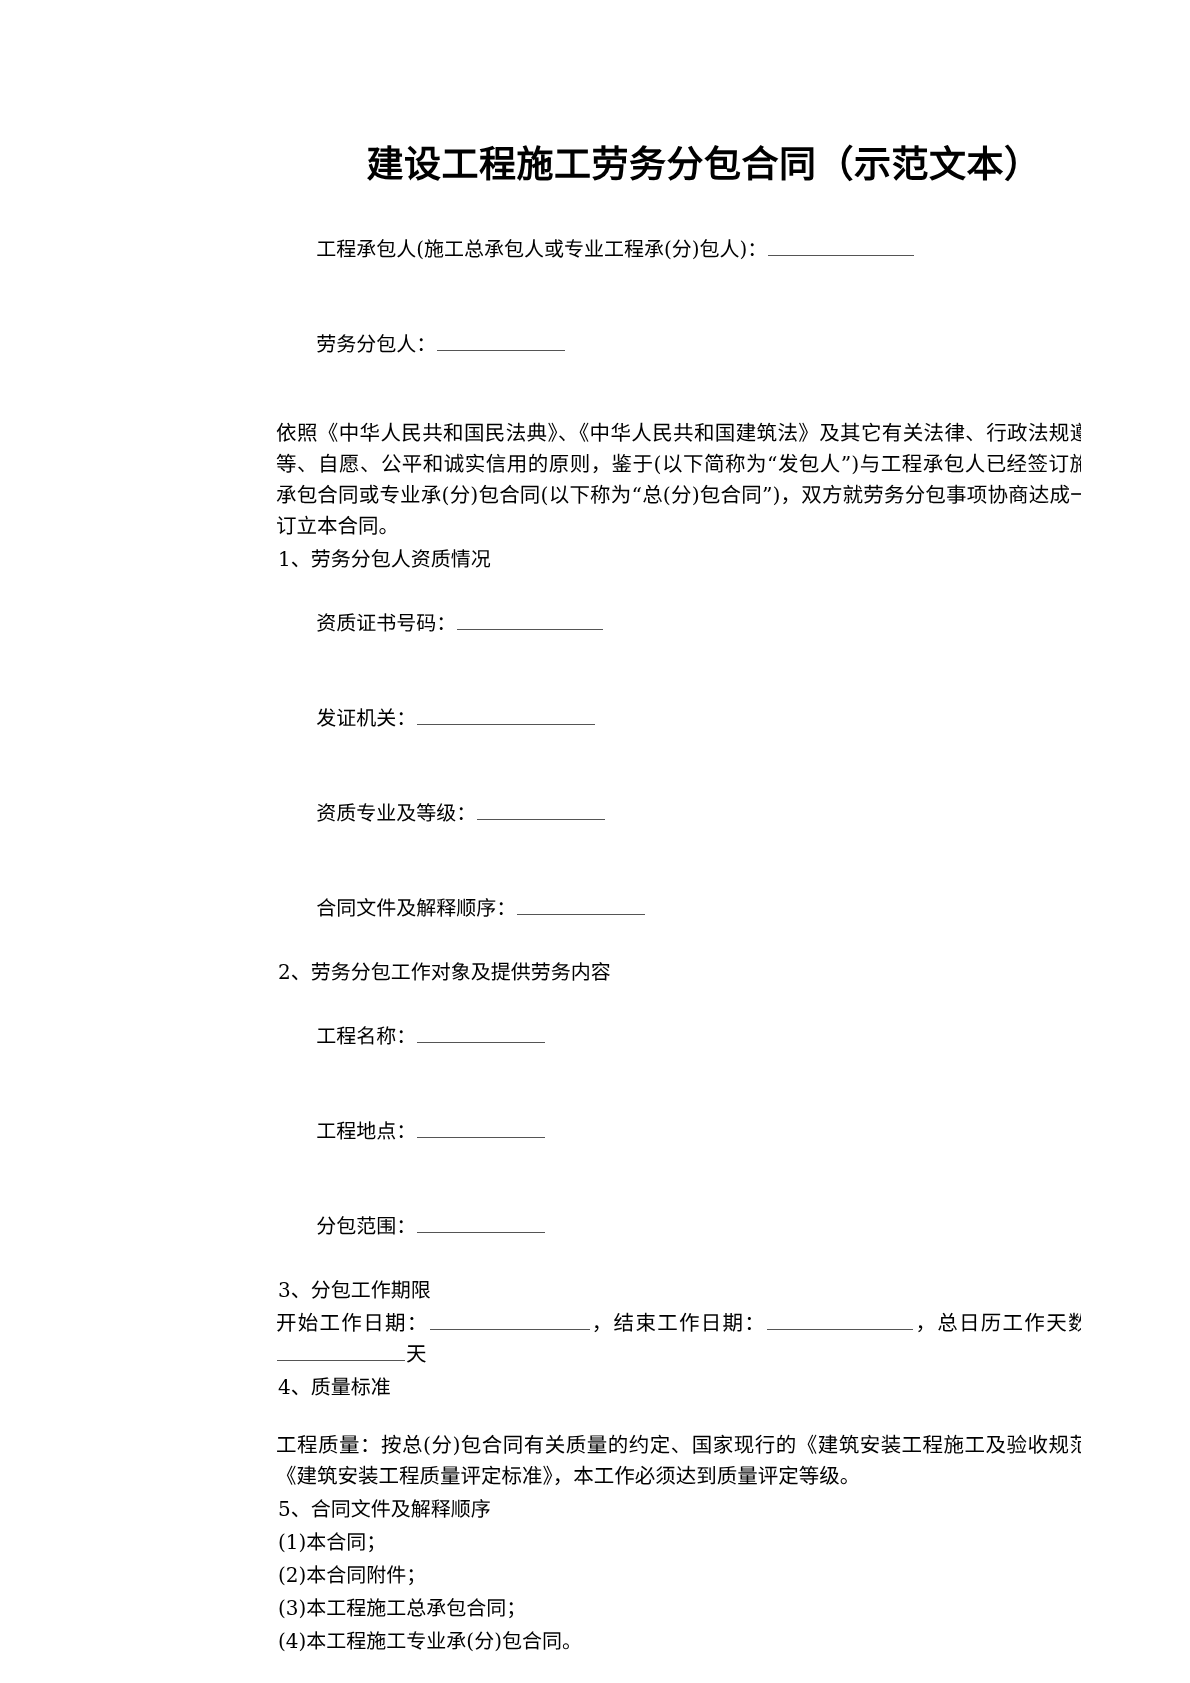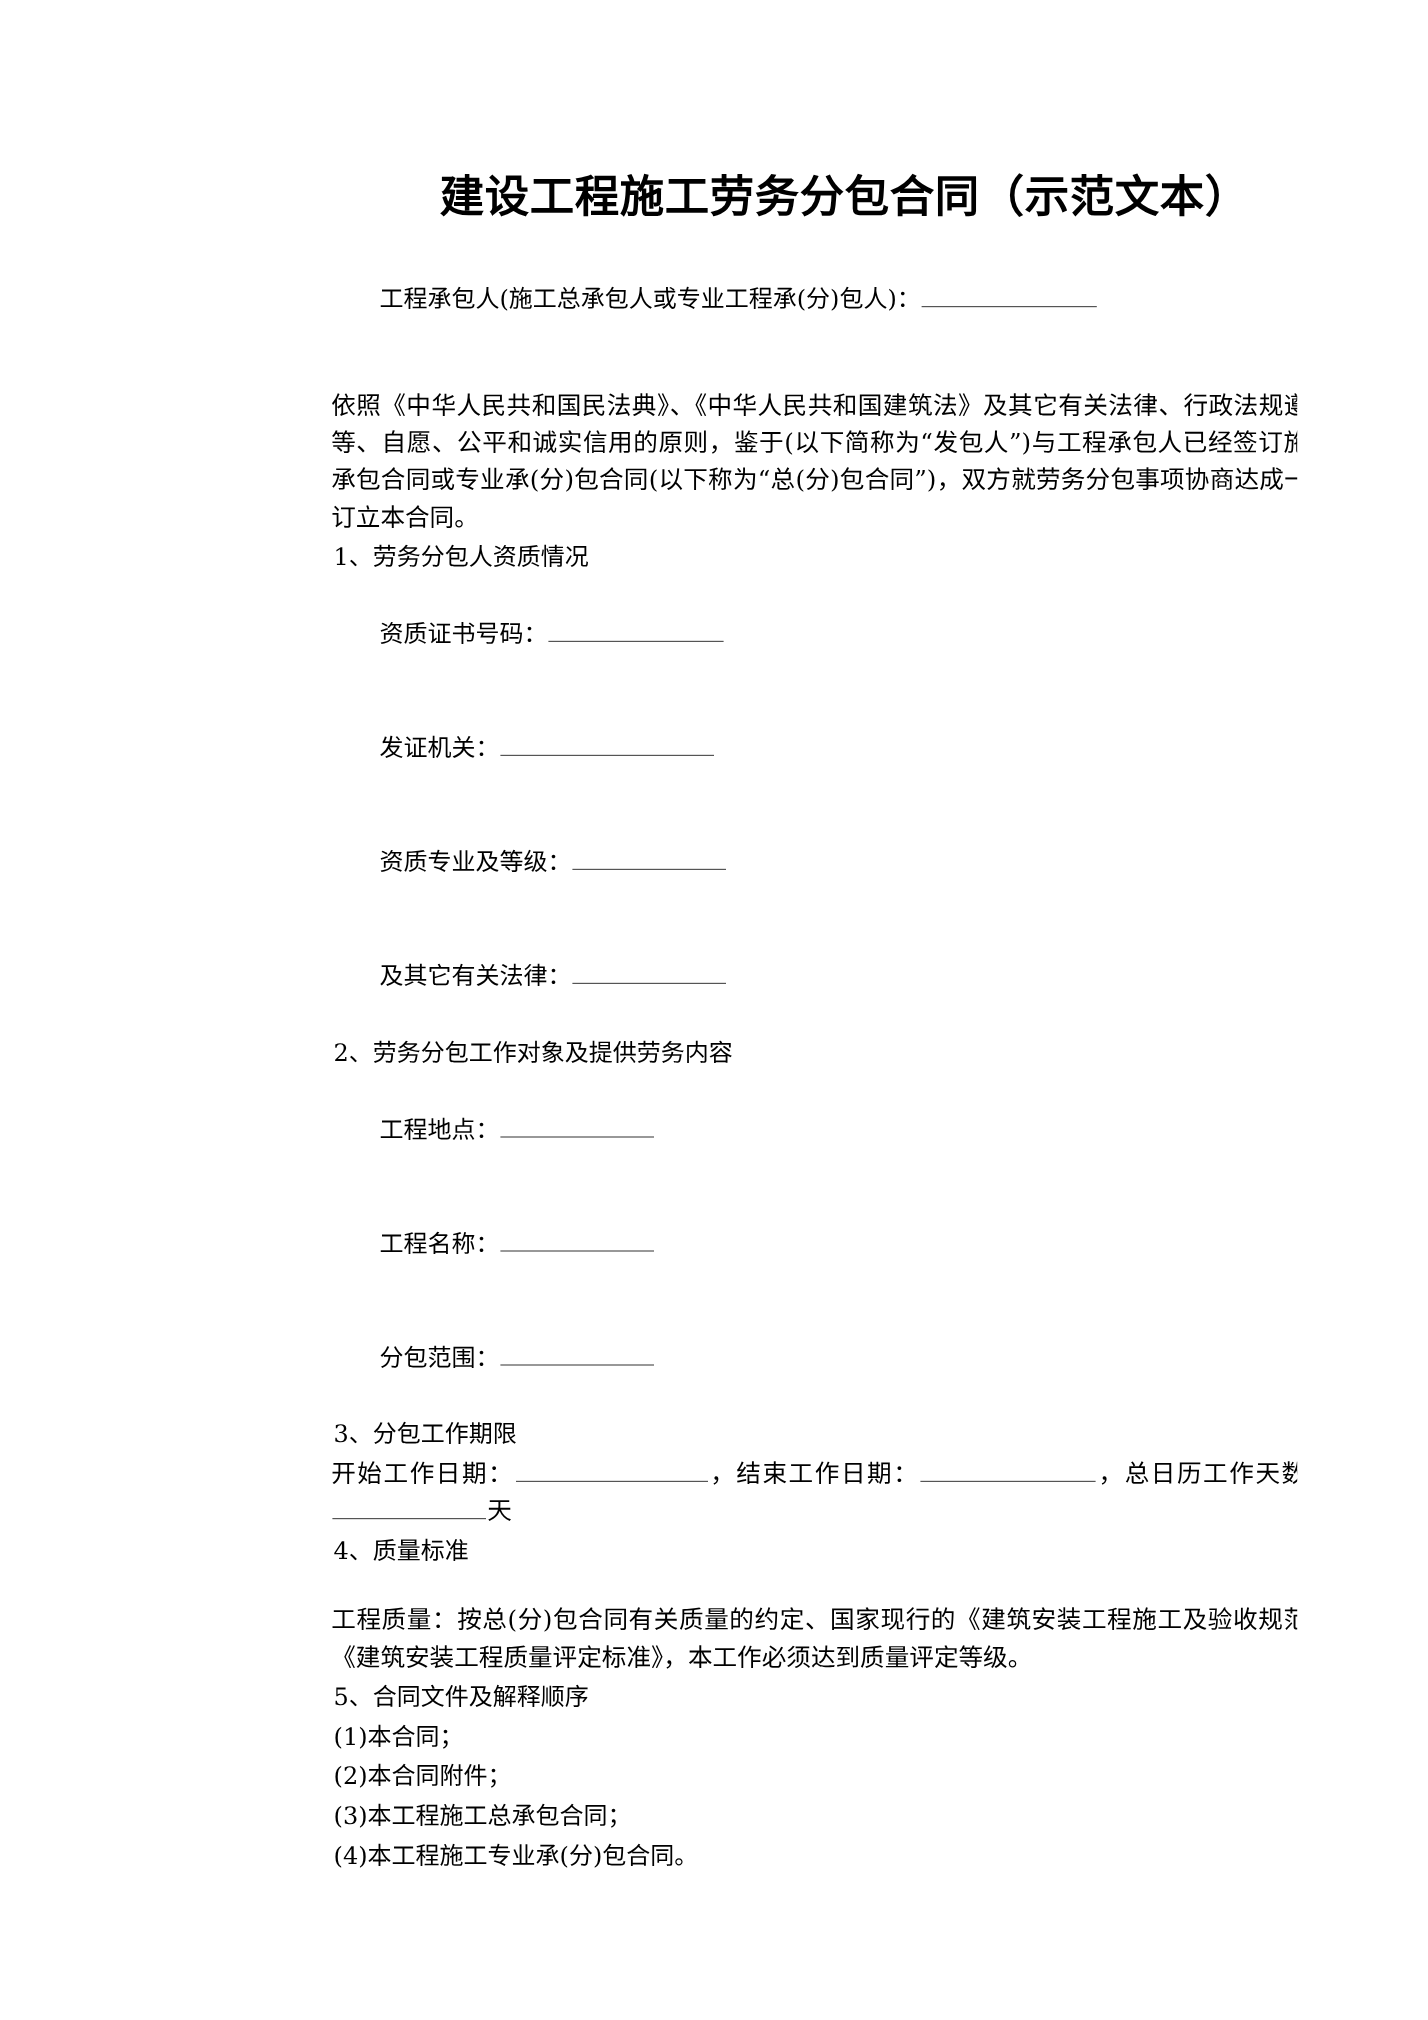--- a/index.html
+++ b/index.html
@@ -73,45 +73,48 @@
 
 <div class="page">
   <div class="content">
 
     <h1 class="doc-title">建设工程施工劳务分包合同（示范文本）</h1>
 
     <p class="line">
       <span>工程承包人(施工总承包人或专业工程承(分)包人)：</span><span class="fill fill-l"></span>
     </p>
 
+    <p class="line">
+      <span>劳务分包人：</span><span class="fill fill-m"></span>
+    </p>
 
     <p class="para para-last-line-left">依照《中华人民共和国民法典》、《中华人民共和国建筑法》及其它有关法律、行政法规遵循平等、自愿、公平和诚实信用的原则，鉴于(以下简称为“发包人”)与工程承包人已经签订施工总承包合同或专业承(分)包合同(以下称为“总(分)包合同”)，双方就劳务分包事项协商达成一致，订立本合同。</p>
 
     <p class="line">1、劳务分包人资质情况</p>
 
     <p class="line">
       <span>资质证书号码：</span><span class="fill fill-l"></span>
     </p>
     <p class="line">
       <span>发证机关：</span><span class="fill fill-xxl"></span>
     </p>
     <p class="line">
       <span>资质专业及等级：</span><span class="fill fill-m"></span>
     </p>
     <p class="line">
-      <span>及其它有关法律：</span><span class="fill fill-m"></span>
+      <span>合同文件及解释顺序：</span><span class="fill fill-m"></span>
     </p>
 
     <p class="line">2、劳务分包工作对象及提供劳务内容</p>
 
     <p class="line">
-      <span>工程地点：</span><span class="fill fill-m"></span>
+      <span>工程名称：</span><span class="fill fill-m"></span>
     </p>
     <p class="line">
-      <span>工程名称：</span><span class="fill fill-m"></span>
+      <span>工程地点：</span><span class="fill fill-m"></span>
     </p>
     <p class="line">
       <span>分包范围：</span><span class="fill fill-m"></span>
     </p>
 
     <p class="line">3、分包工作期限</p>
 
     <p class="para">
       <span>开始工作日期：</span><span class="fill fill-xl"></span><span>，结束工作日期：</span><span class="fill fill-l"></span><span>，总日历工作天数为：</span><span class="fill fill-m"></span><span>天</span>
     </p>

